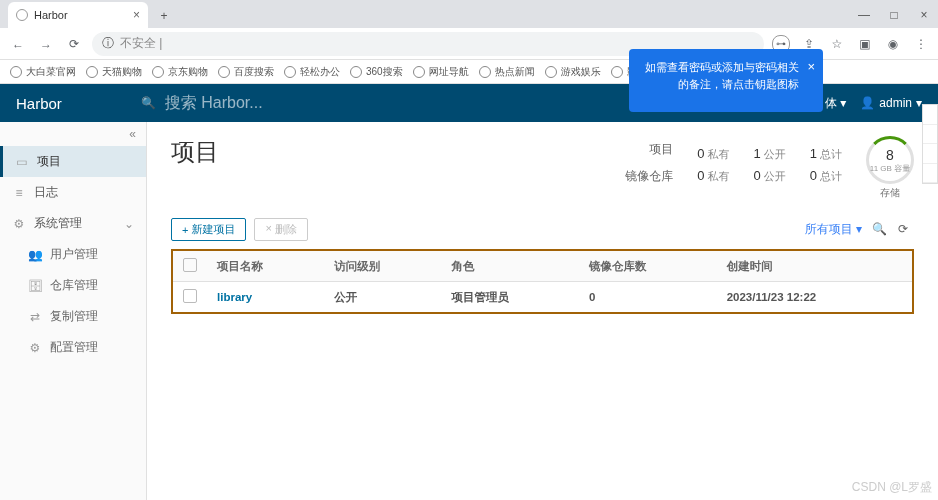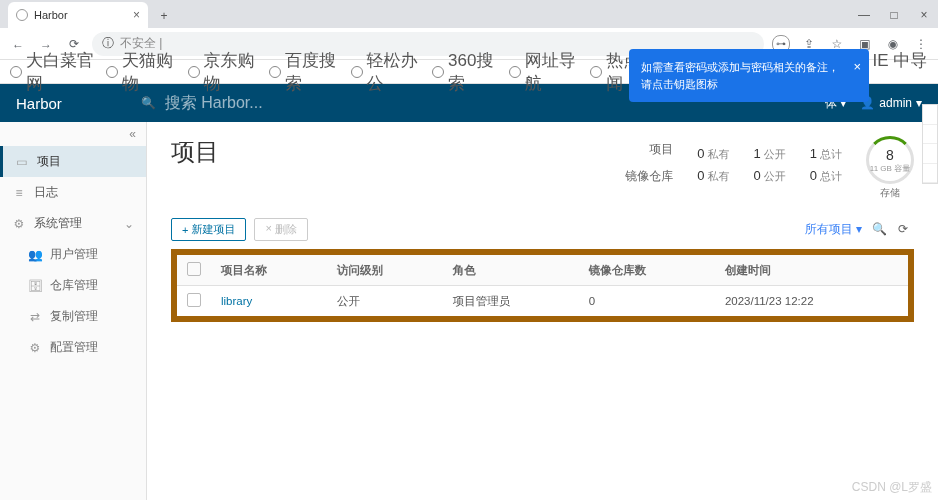--- a/index.html
+++ b/index.html
@@ -16,34 +16,34 @@
     
     .url-bar-row { height: 32px; display: flex; align-items: center; padding: 0 8px; gap: 8px; background: #fff; border-bottom: 1px solid #e0e0e0; }
     .nav-btn { width: 20px; height: 20px; display: flex; align-items: center; justify-content: center; color: #5f6368; cursor: pointer; }
     .url-field { flex: 1; height: 24px; background: #f1f3f4; border-radius: 12px; display: flex; align-items: center; padding: 0 10px; gap: 6px; font-size: 12px; color: #555; }
     .url-security { color: #888; font-size: 12px; }
     .url-bar-icons { display: flex; gap: 10px; align-items: center; }
     .ubar-icon { width: 18px; height: 18px; display: flex; align-items: center; justify-content: center; color: #5f6368; cursor: pointer; }
     .key-icon { border: 1px solid #999; border-radius: 8px; padding: 0 4px; font-size: 10px; }
     
     .bookmarks-row { height: 24px; display: flex; align-items: center; gap: 10px; padding: 0 10px; background: #fff; border-bottom: 1px solid #e0e0e0; }
-    .bm-item { display: flex; align-items: center; gap: 4px; font-size: 17px; color: #555; cursor: pointer; }
+    .bm-item { display: flex; align-items: center; gap: 4px; font-size: 10px; color: #555; cursor: pointer; }
     .bm-icon { width: 12px; height: 12px; border: 1px solid #888; border-radius: 50%; flex-shrink: 0; }
     
     
     .app-header { height: 38px; background: #004a70; display: flex; align-items: center; padding: 0 16px; color: #fff; }
     .app-logo { font-size: 15px; font-weight: 500; margin-right: 80px; }
     .app-search { flex: 0 0 380px; display: flex; align-items: center; gap: 8px; color: rgba(255,255,255,0.7); }
     .app-search input { background: transparent; border: none; color: rgba(255,255,255,0.9); font-size: 16px; outline: none; flex: 1; }
     .app-search input::placeholder { color: rgba(255,255,255,0.6); }
     .app-header-right { margin-left: auto; display: flex; align-items: center; gap: 14px; font-size: 12px; }
     .header-user { display: flex; align-items: center; gap: 4px; cursor: pointer; }
     
     
-    .pw-tooltip { position: absolute; top: 49px; left: 629px; width: 240px; background: #1a73e8; color: #fff; font-size: 11px; padding: 10px 24px 10px 12px; border-radius: 4px; line-height: 1.5; z-index: 10; }
+    .pw-tooltip { position: absolute; top: 49px; left: 629px; width: 194px; background: #1a73e8; color: #fff; font-size: 11px; padding: 10px 24px 20px 12px; border-radius: 4px; line-height: 1.5; z-index: 10; text-align: right; }
     .pw-close { position: absolute; top: 8px; right: 8px; color: #fff; cursor: pointer; font-size: 13px; }
     
     
     .main-layout { display: flex; height: calc(100vh - 122px); }
     .sidebar { width: 147px; background: #fafafa; border-right: 1px solid #e0e0e0; position: relative; }
     .sidebar-collapse { height: 24px; display: flex; align-items: center; justify-content: flex-end; padding-right: 10px; color: #888; cursor: pointer; }
     .sb-item { display: flex; align-items: center; gap: 8px; padding: 7px 12px; font-size: 12px; color: #555; cursor: pointer; }
     .sb-item.active { background: #dde9ef; color: #333; border-left: 3px solid #004a70; }
     .sb-item.sub { padding-left: 28px; font-size: 12px; color: #666; }
     .sb-icon { width: 14px; text-align: center; color: #999; }
@@ -61,22 +61,22 @@
     .storage-sub { font-size: 8px; color: #999; }
     .storage-label { font-size: 10px; color: #777; text-align: center; margin-top: 2px; }
     
     .toolbar { display: flex; align-items: center; gap: 8px; margin-bottom: 8px; }
     .btn-primary { background: #fff; border: 1px solid #0072a3; color: #0072a3; padding: 3px 10px; font-size: 11px; border-radius: 2px; cursor: pointer; display: inline-flex; align-items: center; gap: 3px; }
     .btn-disabled { background: #fff; border: 1px solid #ccc; color: #bbb; padding: 3px 10px; font-size: 11px; border-radius: 2px; cursor: not-allowed; display: inline-flex; gap: 3px; }
     .toolbar-right { margin-left: auto; display: flex; gap: 10px; align-items: center; }
     .filter-dd { font-size: 12px; color: #3b82f6; cursor: pointer; }
     .tb-icon { width: 16px; height: 16px; color: #666; cursor: pointer; }
     
-    .table { width: 100%; border: 6px solid #a16207; border-collapse: collapse; }
-    .table th, .table td { text-align: left; padding: 7px 10px; font-size: 11.5px; border-bottom: 1px solid #e0e0e0; color: #555; font-weight: 400; }
+    .table { width: 100%; border: 2px solid #a16207; border-collapse: collapse; }
+    .table th, .table td { text-align: left; padding: 7px 10px; font-size: 11.5px; border-bottom: 1px solid #e0e0e0; color: #555; font-weight: 700; }
     .table th { background: #fafafa; font-weight: 600; color: #666; }
     .chk { width: 14px; height: 14px; border: 1px solid #bbb; border-radius: 2px; cursor: pointer; display: inline-block; }
     .link { color: #0072a3; cursor: pointer; }
     .pagination { text-align: right; padding: 10px 4px; font-size: 11px; color: #666; }
     
     .rsidebar { position: fixed; right: 0; top: 104px; width: 16px; height: 80px; border: 1px solid #ddd; background: #fff; display: flex; flex-direction: column; }
     .rsidebar div { flex: 1; border-bottom: 1px solid #eee; font-size: 8px; color: #aaa; text-align: center; }
     
     .watermark { position: absolute; bottom: 4px; right: 6px; font-size: 12px; color: #ccc; }
   </style>

